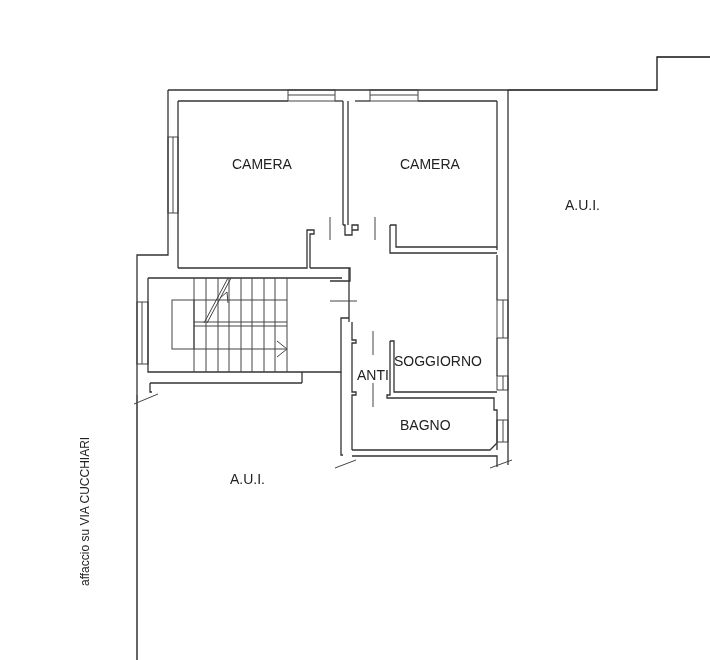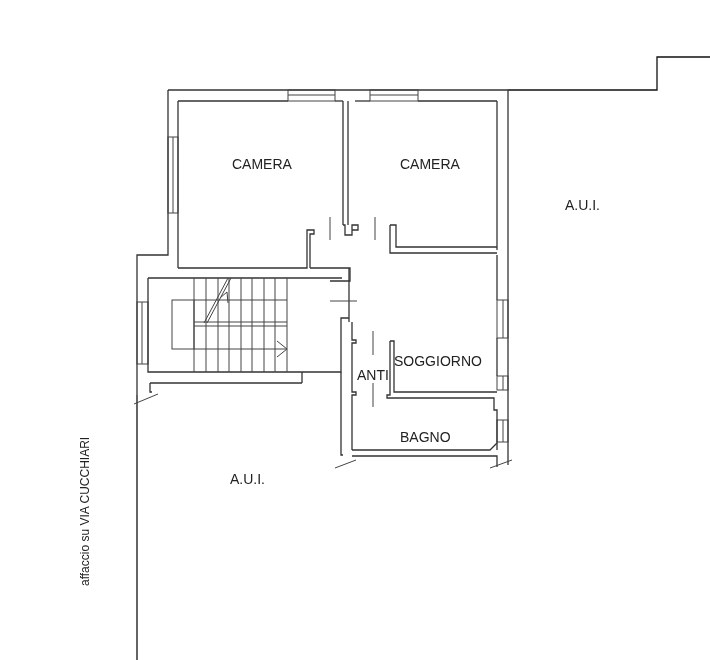--- a/index.html
+++ b/index.html
@@ -116,16 +116,16 @@
     <line class="thin" x1="207" y1="323" x2="231" y2="278"></line>
     <polyline class="thin" points="220,298 227,292 228,303"></polyline>
     <polyline class="thin" points="277,341 287,349 277,357"></polyline>
   </g>
 </svg>
 
 <div class="lbl" style="left:232px;top:156px;">CAMERA</div>
 <div class="lbl" style="left:400px;top:156px;">CAMERA</div>
 <div class="lbl" style="left:394px;top:309px;margin-top:44px;">SOGGIORNO</div>
 <div class="lbl" style="left:357px;top:361px;margin-top:6px;">ANTI</div>
-<div class="lbl" style="left:400px;top:429px;">BAGNO</div>
+<div class="lbl" style="left:400px;top:417px;">BAGNO</div>
 <div class="lbl" style="left:565px;top:197px;">A.U.I.</div>
 <div class="lbl" style="left:230px;top:471px;">A.U.I.</div>
 <div class="side-label" style="left:78px;top:586px;">affaccio su VIA CUCCHIARI</div>
 
 </body></html>

